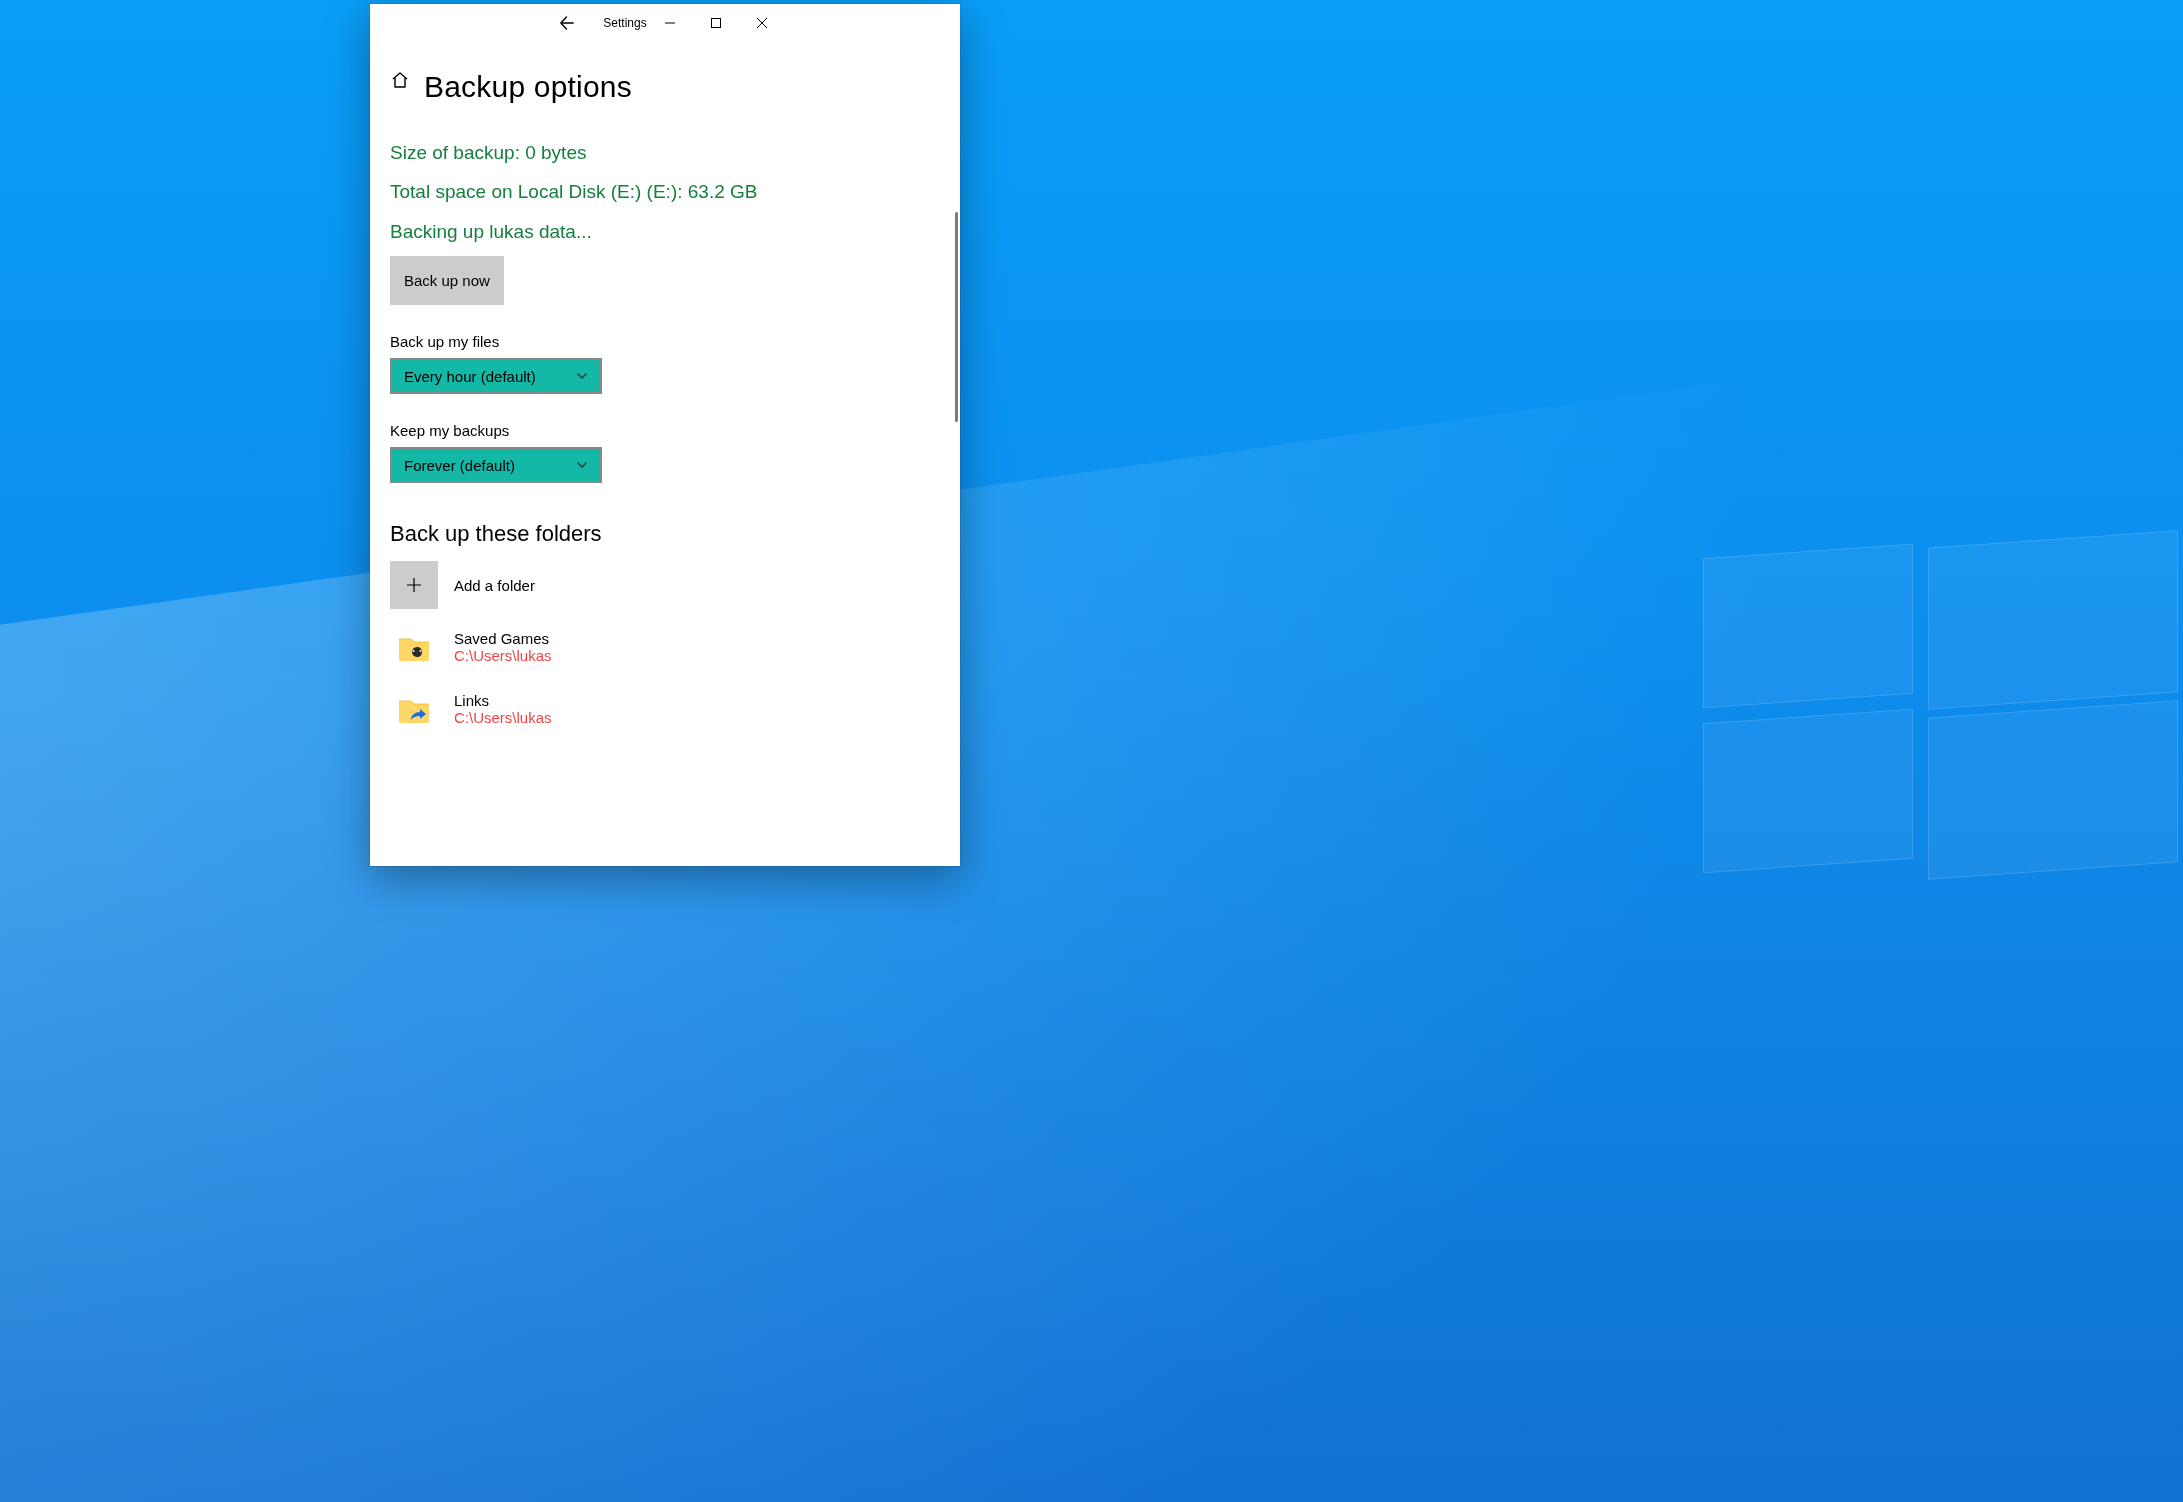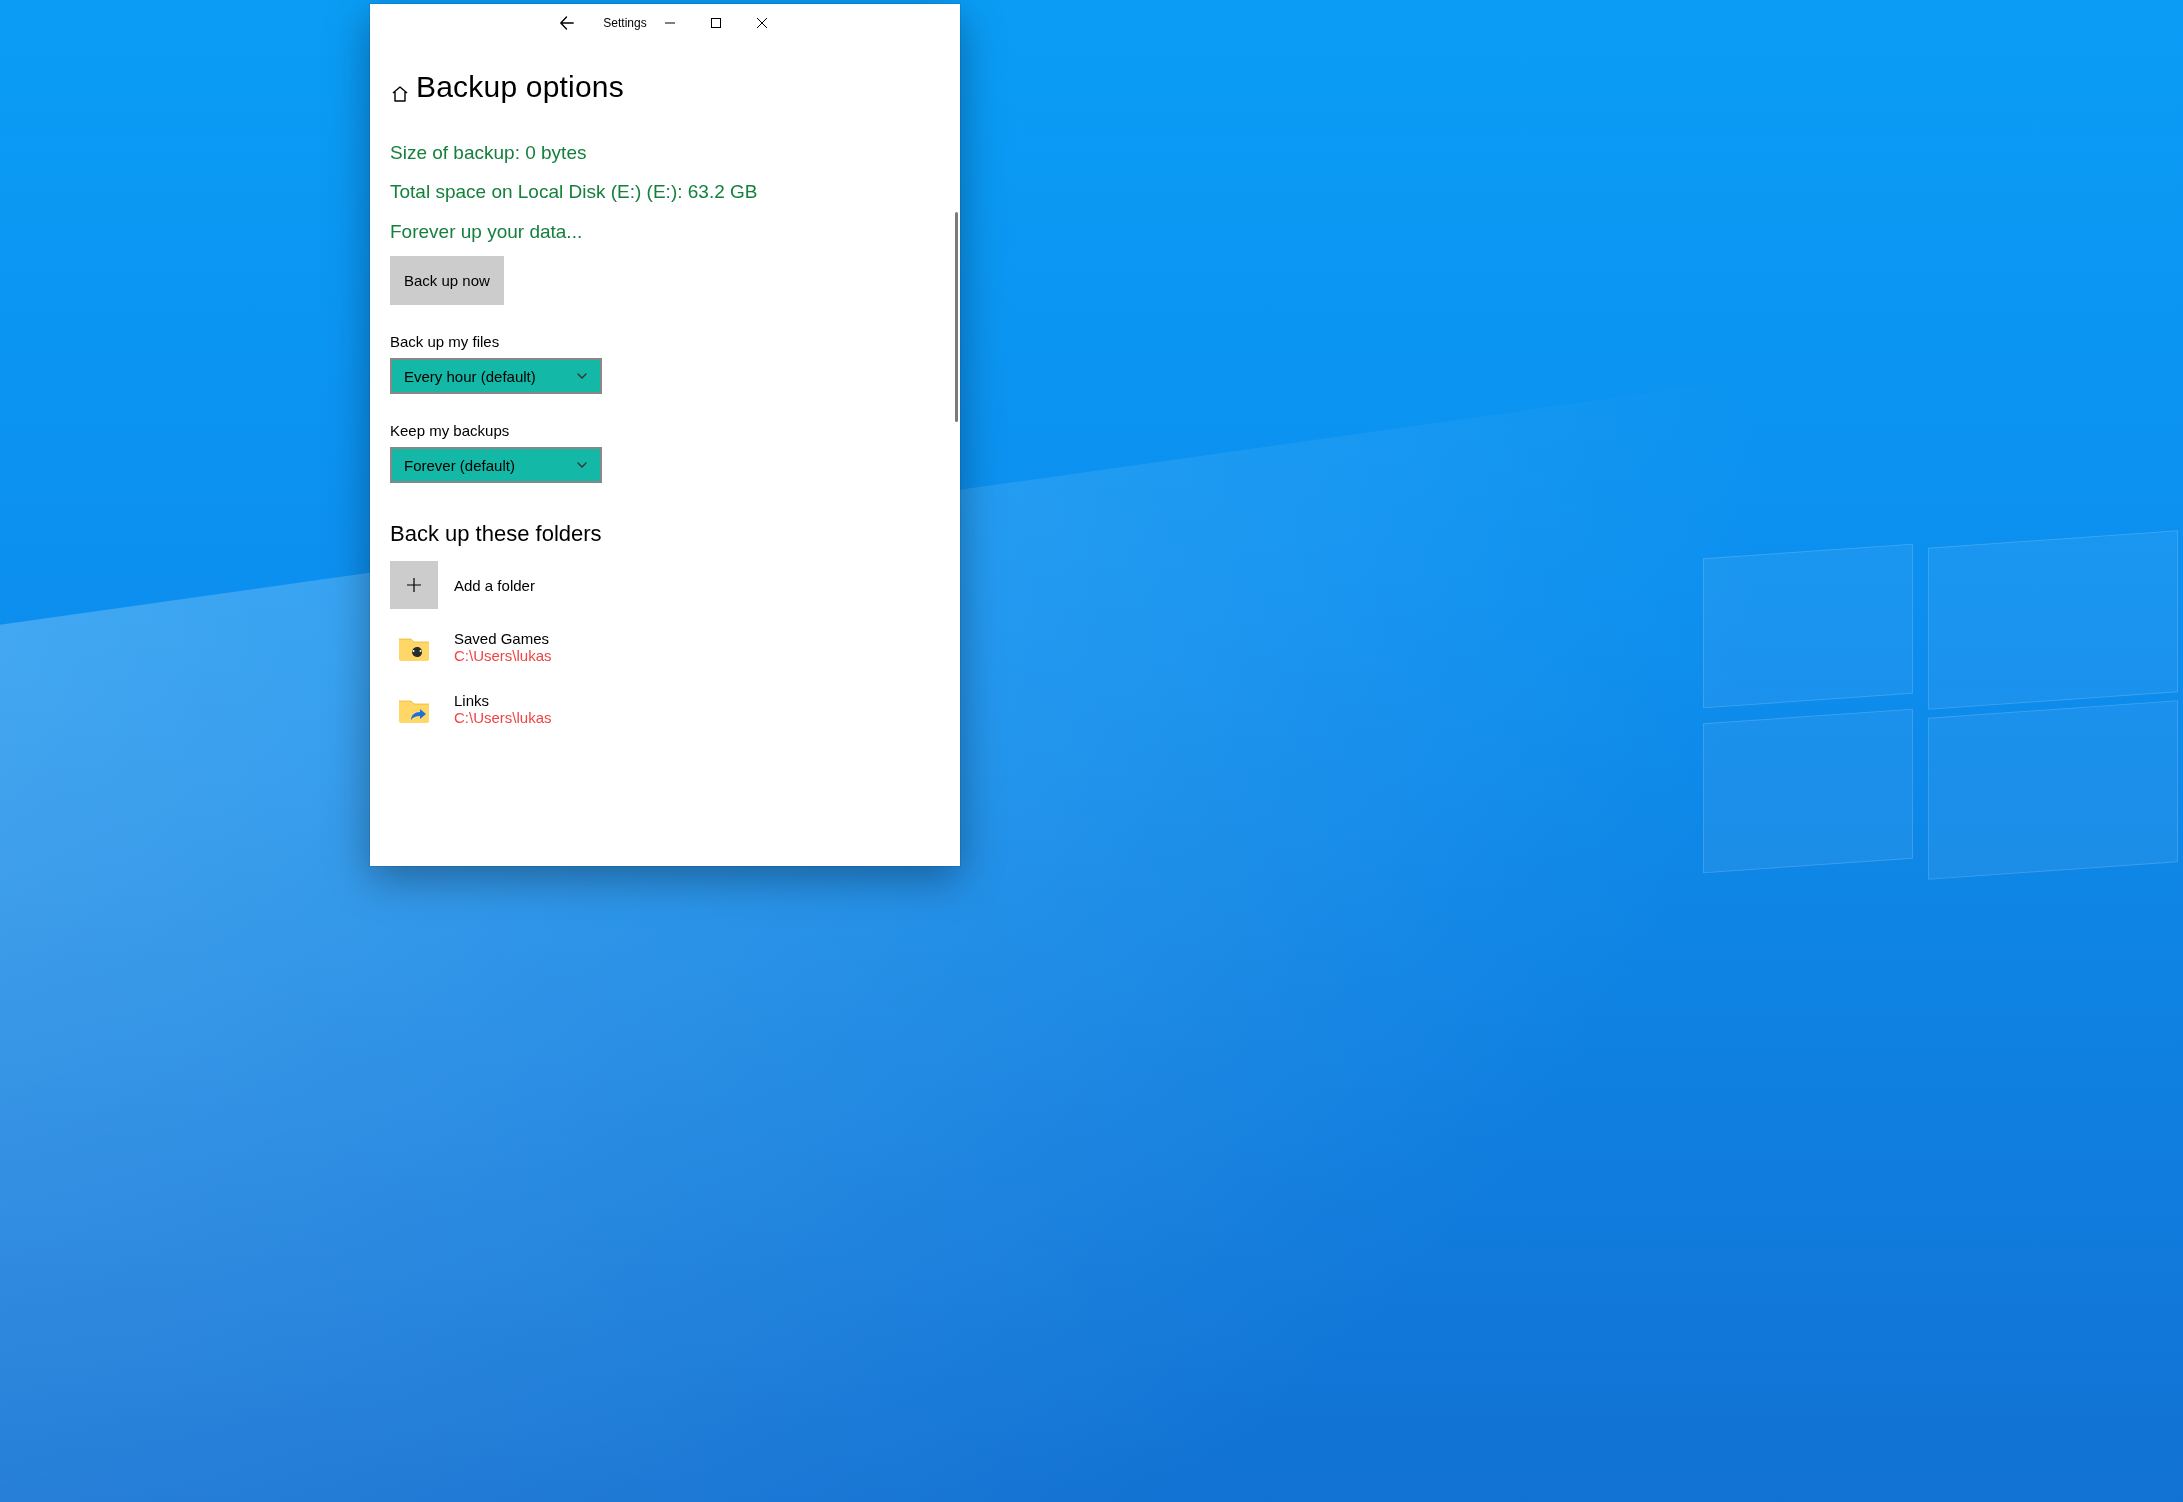--- a/index.html
+++ b/index.html
@@ -40,21 +40,21 @@
   }
   .tb-left { display:flex; align-items:center; gap:22px; }
   .back-btn { width:28px; height:28px; display:flex; align-items:center; justify-content:center; cursor:pointer; border-radius:4px; }
   .app-title { font-size:12px; color:#000; }
   .tb-right { display:flex; }
   .win-btn { width:46px; height:32px; display:flex; align-items:center; justify-content:center; cursor:pointer; }
 
   .content { flex:1; overflow:hidden; position:relative; padding: 0 20px 0 20px; }
   .scroll { position:absolute; right:2px; top:170px; width:3px; height:210px; background:#7a7a7a; border-radius:2px; }
 
-  .page-head { display:flex; align-items:flex-end; gap:6px; margin-top:28px; margin-bottom:34px; }
+  .page-head { display:flex; align-items:flex-start; gap:14px; margin-top:28px; margin-bottom:34px; }
   .home-icon { width:20px; height:20px; display:flex; align-items:center; justify-content:center; cursor:pointer; }
   .page-title { font-size:30px; font-weight:400; letter-spacing:0.2px; }
 
   h2.section { font-size:22px; font-weight:400; margin-top:14px; margin-bottom:6px; }
   .small { font-size:19px; color:#15803d; line-height:1.55; }
   .status { margin-top:10px; }
 
   .btn {
     display:inline-block; margin-top:10px; padding:16px 14px; font-size:15px;
     background:#ccc; border:none; cursor:pointer;
@@ -126,21 +126,21 @@
       <div class="home-icon">
         <svg width="20" height="20" viewBox="0 0 20 20">
             <path d="M3 9l7-6 7 6M5 8v9h10V8" stroke="#000" stroke-width="1.4" fill="none" stroke-linejoin="round"></path>
           </svg>
       </div>
       <div class="page-title">Backup options</div>
     </div>
 
     <div class="small">Size of backup: 0 bytes</div>
     <div class="small" style="margin-top:10px">Total space on Local Disk (E:) (E:): 63.2 GB</div>
-    <div class="small status">Forever up your data...</div>
+    <div class="small status">Backing up lukas data...</div>
     <button class="btn">Back up now</button>
 
     <div class="field-label">Back up my files</div>
     <div class="select">
       <span>Every hour (default)</span>
       <span class="chev">
         <svg width="12" height="12" viewBox="0 0 12 12">
             <path d="M2 4l4 4 4-4" stroke="#333" stroke-width="1.4" fill="none" stroke-linecap="round" stroke-linejoin="round"></path>
           </svg>
       </span>

